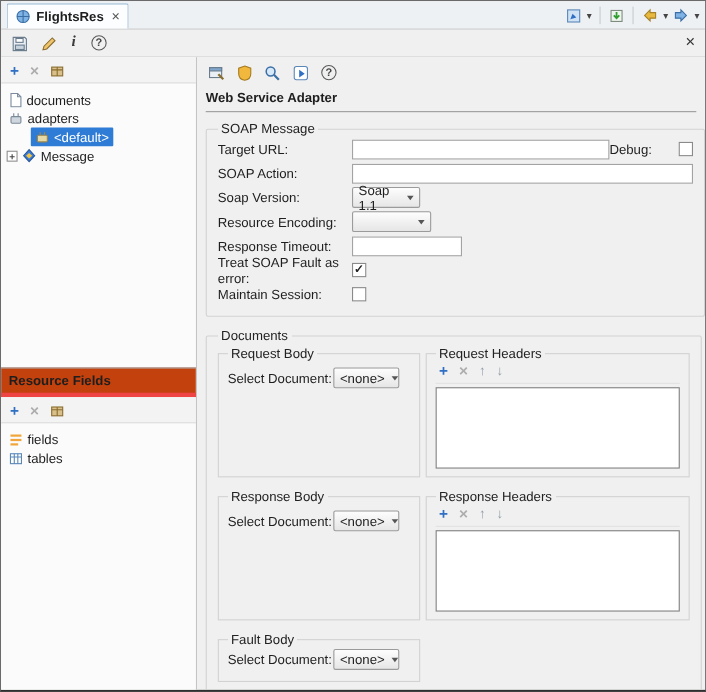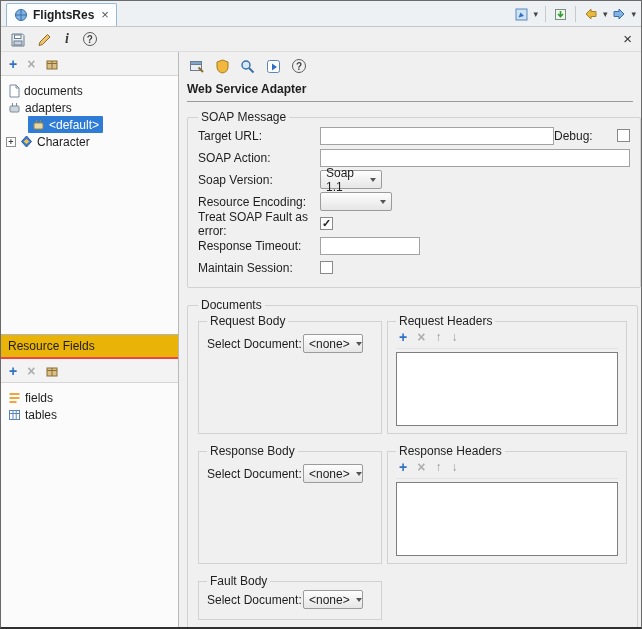--- a/index.html
+++ b/index.html
@@ -47,22 +47,22 @@
   .tree1 { height: 258px; flex-shrink: 0; }
   .tree2 { flex: 1; }
   .titem { display: flex; align-items: center; gap: 4px; height: 17px; padding: 0 4px;
            width: max-content; cursor: default; }
   .titem.child { margin-left: 24px; }
   .titem.sel { background: #2e7cd6; color: #ffffff; border-radius: 1px; }
   .titem.adv { padding-left: 2px; }
   .expander { width: 10px; height: 10px; border: 1px solid #8f8f8f; background: #ffffff;
               font-size: 9px; font-weight: bold; line-height: 8px; text-align: center; color: #444;
               flex-shrink: 0; }
-  .rf-header { flex-shrink: 0; background: #eab308; border-top: 1px solid #aeb6bc;
-               border-bottom: 2px solid #ef4444; font-weight: normal; padding: 4px 7px; }
+  .rf-header { flex-shrink: 0; background: #c2410c; border-top: 1px solid #aeb6bc;
+               border-bottom: 4px solid #ef4444; font-weight: bold; padding: 4px 7px; }
 
   
   .main { flex: 1; display: flex; flex-direction: column; background: #f0f0f0; min-width: 0; }
   .main-toolbar { height: 26px; flex-shrink: 0; display: flex; align-items: center; gap: 11px;
                   padding: 2px 10px 0; }
   .page-title { font-weight: bold; margin: 2px 8px 0 8px; padding: 2px 0 5px;
                 border-bottom: 1px solid #9b9b9b; }
   .main-body { flex: 1; padding: 8px 24px 8px 8px; overflow: hidden; }
 
   fieldset.group { border: 1px solid #d2d2d2; border-radius: 2px; padding: 0 10px 8px; margin: 0 0 10px; }
@@ -205,21 +205,21 @@
           <span>&lt;default&gt;</span>
         </div>
         <div class="titem adv">
           <span class="expander">+</span>
           <span class="icon-btn">
             <svg width="13" height="13">
                 <path d="M6.5 1L11.5 6.5 6.5 12 1.5 6.5z" fill="#3a7bd5" stroke="#2a5a9d"></path>
                 <path d="M6.5 4l2.8 2.5-2.8 2.5-2.8-2.5z" fill="#f4c542"></path>
               </svg>
           </span>
-          <span>Character</span>
+          <span>Message</span>
         </div>
       </div>
 
       <div class="rf-header">Resource Fields</div>
       <div class="side-toolbar">
         <span class="glyph-btn blue">+</span>
         <span class="glyph-btn dim">×</span>
         <span class="icon-btn">
           <svg width="14" height="14">
               <rect x="2" y="4" width="10" height="8" fill="#d9c08a" stroke="#8a6d2f"></rect>
@@ -309,27 +309,27 @@
 
           <div class="frow">
             <span class="flabel">Resource Encoding:</span>
             <span class="dropdown" style="width:72px">
               <span></span>
               <span class="dd-caret"></span>
             </span>
           </div>
 
           <div class="frow">
+            <span class="flabel">Response Timeout:</span>
+            <input class="text-input" style="width: 100px;" value="">
+          </div>
+
+          <div class="frow">
             <span class="flabel">Treat SOAP Fault as error:</span>
             <span class="checkbox">✓</span>
-          </div>
-
-          <div class="frow">
-            <span class="flabel">Response Timeout:</span>
-            <input class="text-input" style="width: 100px;" value="">
           </div>
 
           <div class="frow">
             <span class="flabel">Maintain Session:</span>
             <span class="checkbox"></span>
           </div>
         </fieldset>
 
         <fieldset class="group">
           <legend>Documents</legend>

